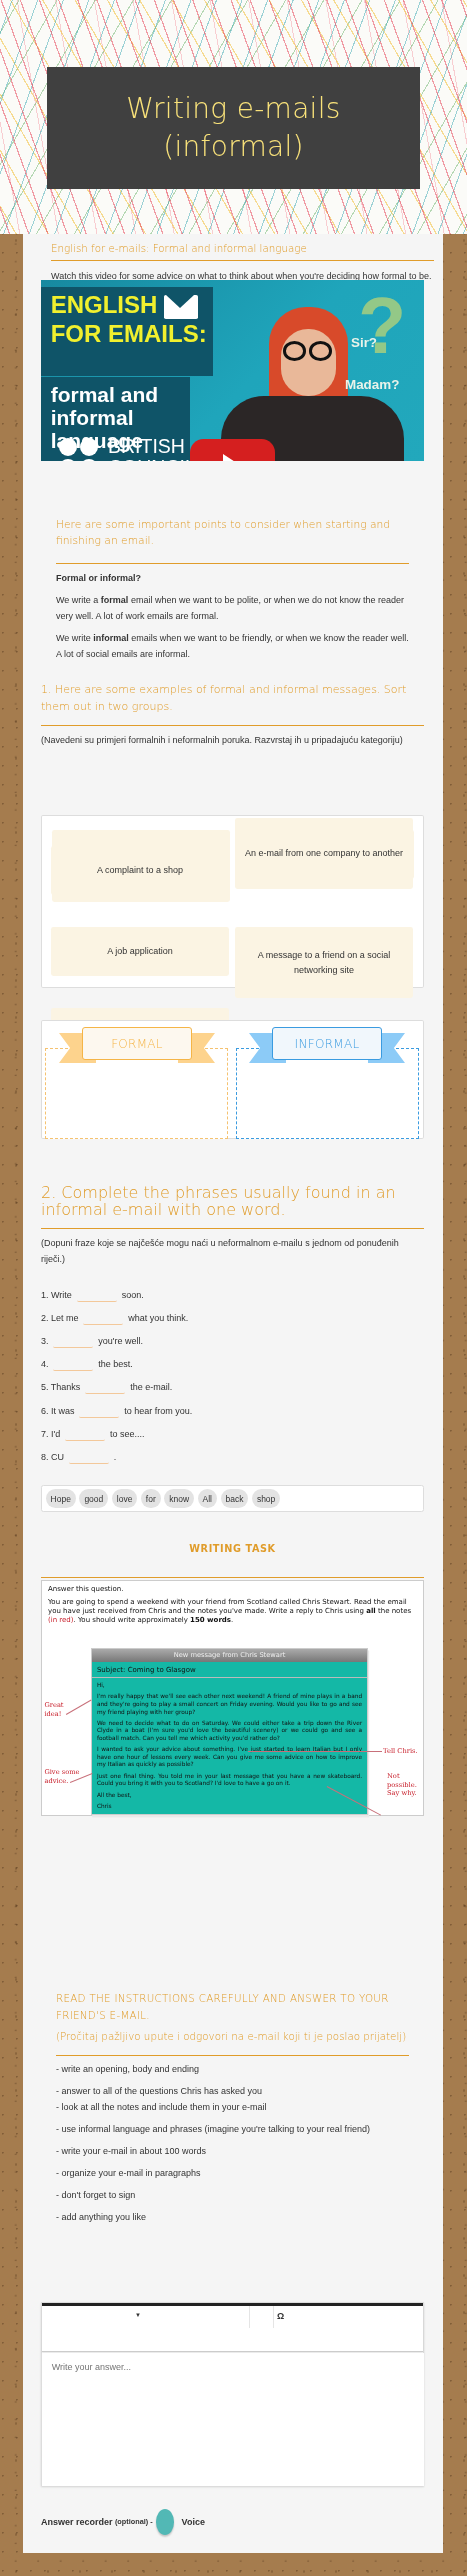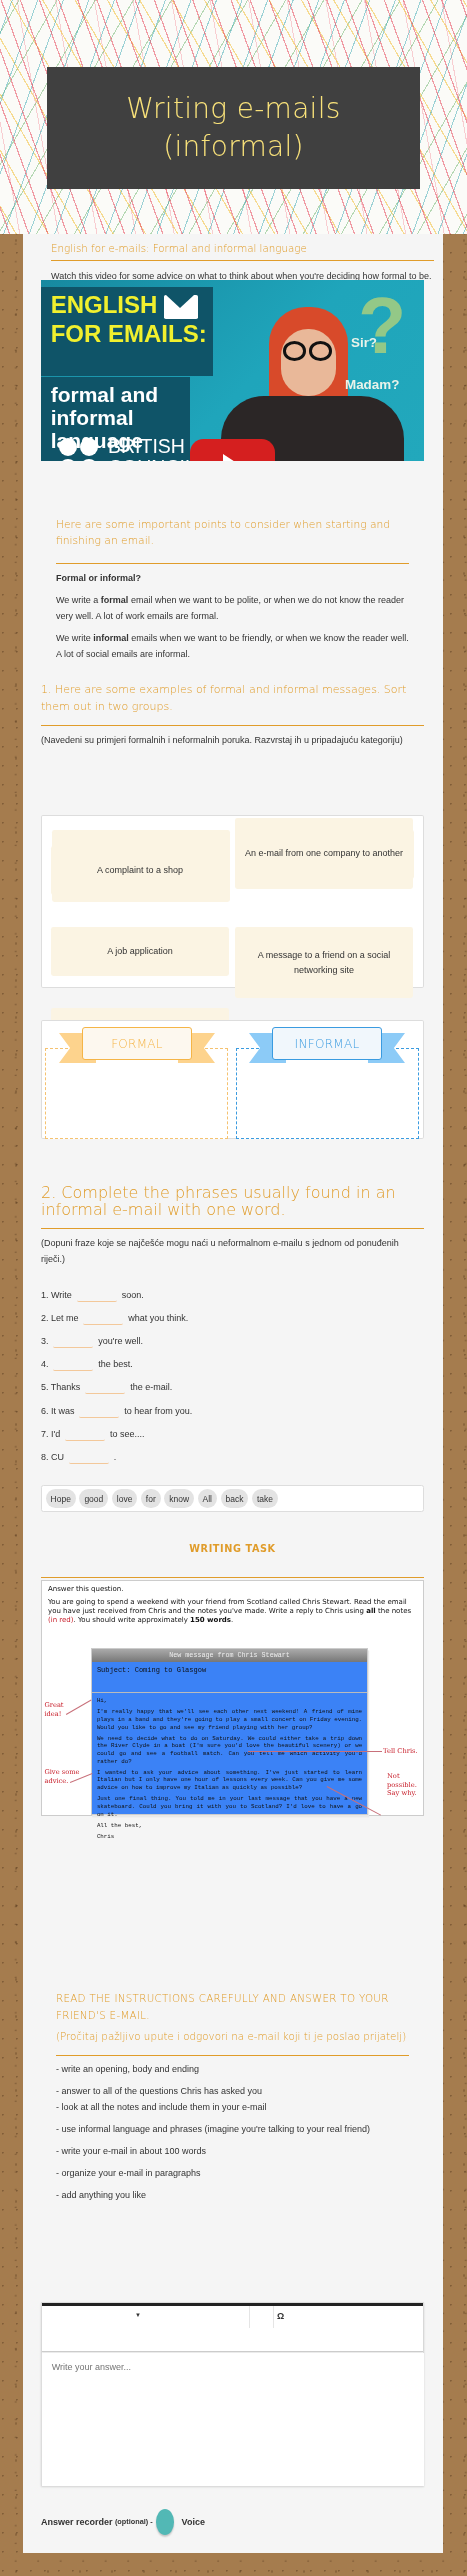--- a/index.html
+++ b/index.html
@@ -121,24 +121,24 @@
   .chip { background:#e3e3e3; border-radius:9.7px; height:19.5px; padding:0 4.9px; display:flex; align-items:center; font-size:8.5px; color:#333; }
 
   
   .taskimg {
     position:absolute; left:18px; top:1346px; width:383px; height:236px;
     background:#fff; border:0.6px solid #ccc;
     font-family: "DejaVu Sans", sans-serif; color:#111;
   }
   .mailwin {
     position:absolute; left:49px; top:67px; width:277px; height:167px;
-    border:0.6px solid #ccc; background:#3b82f6; box-shadow: 1.2px 2.4px 0 #e9e9e9; font-family: Liberation Mono, monospace;
+    border:0.6px solid #ccc; background:#14b8a6; box-shadow: 1.2px 2.4px 0 #e9e9e9;
   }
   .mailhead { height:13.4px; background:linear-gradient(#aaa,#777); color:#eee; text-align:center; font-size:6.7px; line-height:13.4px; }
-  .mailsub { height:31px; border-bottom:0.6px solid #bbb; font-size:7px; line-height:16px; padding-left:4.9px; }
+  .mailsub { height:16px; border-bottom:0.6px solid #bbb; font-size:7px; line-height:16px; padding-left:4.9px; }
   .mailbody { padding:3.7px 4.9px; font-size:5.8px; line-height:7.6px; text-align:justify; }
   .mailbody p { margin-bottom:3.7px; }
   .note { position:absolute; color:#c8202c; font-family:"DejaVu Serif", serif; font-size:6.7px; line-height:8.5px; }
   .noteline { position:absolute; height:0.6px; background:#c8707a; transform-origin:left center; }
 
   
   .editor {
     position:absolute; left:18px; top:2068px; width:383px; height:184px;
     background:#fff; border:0.6px solid #ddd; box-shadow: 0 1.2px 1.8px rgba(0,0,0,0.15);
   }
@@ -279,21 +279,21 @@
     </div>
 
   <div class="wordbank">
     <span class="chip">Hope</span>
     <span class="chip">good</span>
     <span class="chip">love</span>
     <span class="chip">for</span>
     <span class="chip">know</span>
     <span class="chip">All</span>
     <span class="chip">back</span>
-    <span class="chip">take</span>
+    <span class="chip">shop</span>
   </div>
 
   <div class="abs" style="left:18px; top:1309px; width:383px; text-align:center; font: bold 9.7px 'DejaVu Sans', sans-serif; color:#e09c2a; letter-spacing:0.6px;">WRITING TASK</div>
   <div class="abs" style="left:18px; top:1343px; width:383px; border-top:0.9px solid #e09c2a;"></div>
 
   <div class="taskimg">
     <div style="position:absolute; left:6px; top:3.7px; font-size:7px;">Answer this question.</div>
     <div style="position:absolute; left:6px; top:17px; width:371px; font-size:7px; line-height:9px;"><span>You are going to spend a weekend with your friend from Scotland called Chris Stewart. Read the email you have just received from Chris and the notes you've made. Write a reply to Chris using </span><b>all</b><span> the notes </span><span style="color:#c8202c">(in red)</span><span>. You should write approximately </span><b>150 words</b><span>.</span></div>
 
     <div class="mailwin">
@@ -323,20 +323,21 @@
   <div class="abs" style="left:33px; top:1756px; width:353px;">
     <div style="font: 300 10.3px/17px 'DejaVu Sans', sans-serif; color:#e09c2a; text-transform:uppercase; letter-spacing:0.3px;">READ THE INSTRUCTIONS CAREFULLY AND ANSWER TO YOUR FRIEND'S E-MAIL.</div>
     <div class="sec-title" style="font-size:10.3px; line-height:17px; margin-top:3.7px;">(Pročitaj pažljivo upute i odgovori na e-mail koji ti je poslao prijatelj)</div>
     <ul style="list-style:none; margin-top:4.9px;">
       <li class="para" style="margin-bottom:6px;">- write an opening, body and ending</li>
       <li class="para" style="">- answer to all of the questions Chris has asked you</li>
       <li class="para" style="margin-bottom:6px;">- look at all the notes and include them in your e-mail</li>
       <li class="para" style="margin-bottom:6px;">- use informal language and phrases (imagine you're talking to your real friend)</li>
       <li class="para" style="margin-bottom:6px;">- write your e-mail in about 100 words</li>
       <li class="para" style="margin-bottom:6px;">- organize your e-mail in paragraphs</li>
+      <li class="para" style="margin-bottom:6px;">- don't forget to sign</li>
       <li class="para" style="margin-bottom:6px;">- add anything you like</li>
     </ul>
   </div>
 
   <div class="editor">
     <div class="topbar"></div>
     <div class="tools">
       <div style="position:absolute; left:0; top:0; width:207px; height:22px;">
         <span style="position:absolute; left:93px; top:6px; font-size:6px;">▼</span>
       </div>

